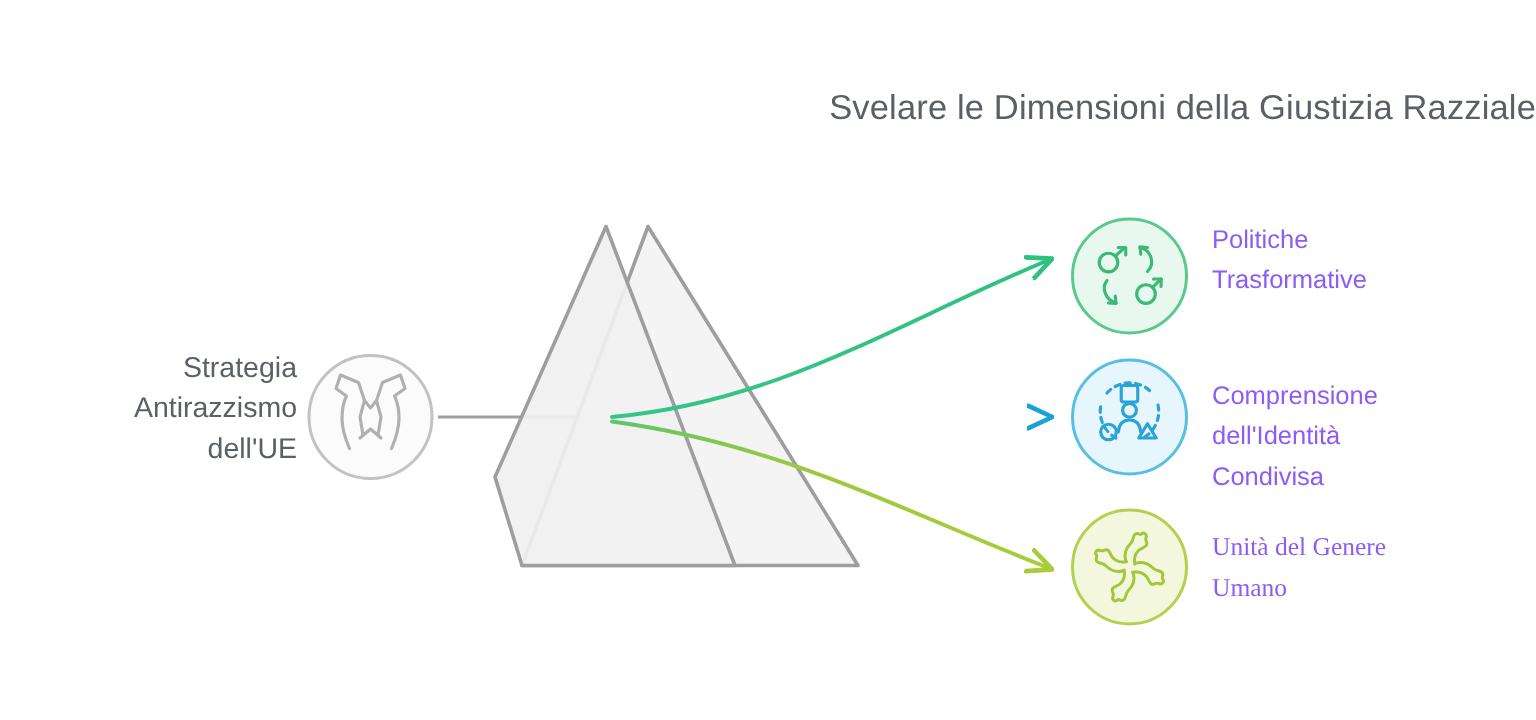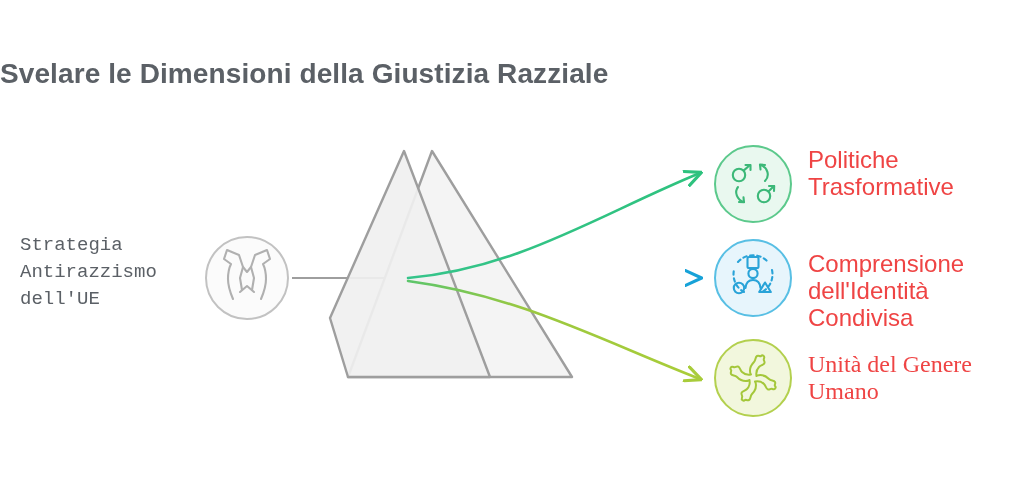--- a/index.html
+++ b/index.html
@@ -21,43 +21,43 @@
     inset: 0;
     width: 1024px;
     height: 480px;
   }
 
   .diagram-title {
     position: absolute;
     left: 0;
     top: 58px;
     width: 1024px;
-    text-align: left;
-    font-size: 28px;
-    font-weight: 700;
+    text-align: right;
+    font-size: 23px;
+    font-weight: 400;
     color: #5b6066;
     letter-spacing: 0.1px;
   }
 
   .src-label {
     position: absolute;
     left: 20px;
     top: 232px;
     width: 178px;
+    text-align: right;
     font-size: 19px;
     line-height: 27px;
     color: #5b6066;
-    font-family: Liberation Mono, monospace;
   }
 
   .node-label {
     position: absolute;
-    font-size: 24px;
+    font-size: 17px;
     line-height: 27px;
-    color: #ef4444;
+    color: #8b5cf6;
     white-space: pre-line;
   }
   #label-0 { left: 808px; top: 146px; width: 206px; }
   #label-1 { left: 808px; top: 250px; width: 206px; }
   #label-2 { left: 808px; top: 351px; width: 206px; font-family: Liberation Serif, serif; }
 </style>
 </head>
 <body>
 
 <svg id="canvas" viewBox="0 0 1024 480">

